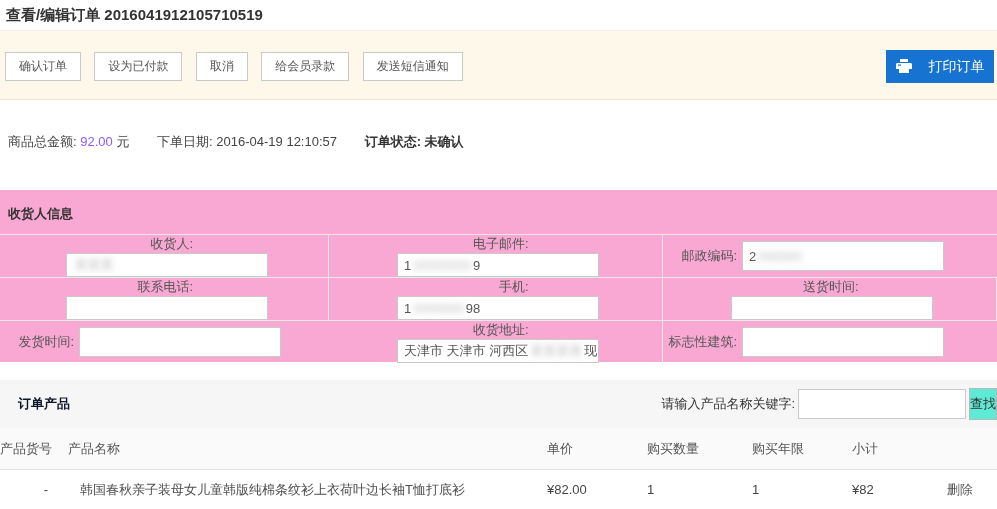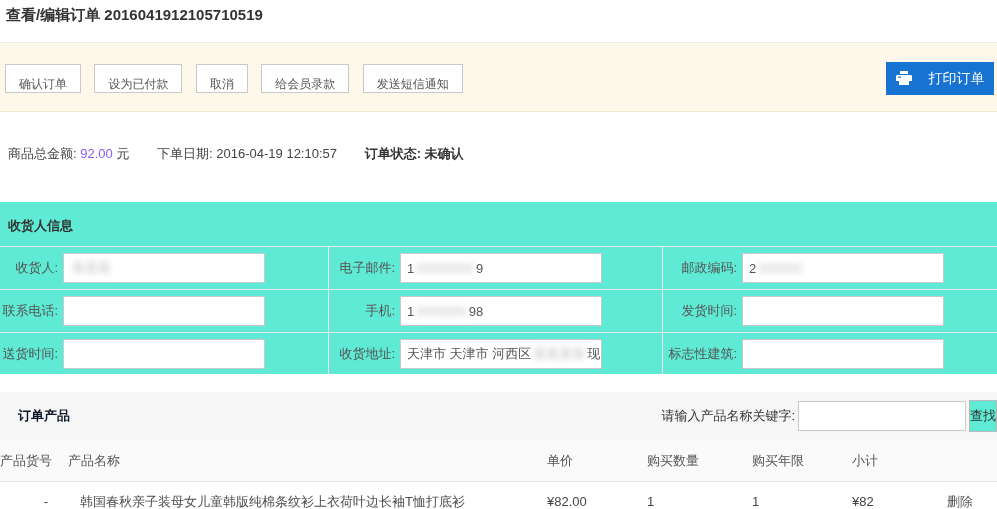--- a/index.html
+++ b/index.html
@@ -1,50 +1,50 @@
 <!DOCTYPE html>
 <html><head>
 <meta charset="utf-8">
 <style>
   * { margin:0; padding:0; box-sizing:border-box; }
   html,body { width:997px; height:509px; overflow:hidden; background:#fff;
     font-family:"Liberation Sans","DejaVu Sans",sans-serif; color:#333; }
 
   
-  .title-bar { height:43px; line-height:30px; padding-left:6px; font-size:15px;
+  .title-bar { height:31px; line-height:30px; padding-left:6px; font-size:15px;
     font-weight:bold; color:#333; border-bottom:1px solid #ececec; background:#fff; }
 
   
   .toolbar { height:69px; background:#fdf8e9; border-bottom:1px solid #f0e7cd;
     position:relative; padding:21px 0 0 5px; }
-  .btn { display:inline-block; height:29px; line-height:27px; padding:6px 13px;
+  .btn { display:inline-block; height:29px; line-height:27px; padding:0 13px;
     background:#fff; border:1px solid #c9c9c9; font-size:12px; color:#555;
     margin-right:9px; cursor:pointer; vertical-align:top;
     font-family:"Liberation Sans","DejaVu Sans",sans-serif; }
   .blue-group { position:absolute; right:0; top:19px; display:flex; }
   .btn-blue { display:inline-flex; align-items:center; justify-content:center; gap:17px;
     height:33px; background:#1673d2; color:#fff; font-size:14px; border:none;
     cursor:pointer; font-family:"Liberation Sans","DejaVu Sans",sans-serif; }
   .btn-print { width:108px; margin-right:3px; }
   .btn-next { width:104px; }
 
   
   .info-row { height:90px; padding:33px 0 0 8px; font-size:13px; color:#444;
     background:#fff; }
   .info-row .seg { margin-right:24px; }
   .amount { color:#8b5cf6; }
   .bold { font-weight:bold; color:#333; }
 
   
-  .recipient-section { height:172px; background:#5eead4; }
+  .recipient-section { height:172px; background:#f9a8d4; }
   .section-title { font-size:13px; font-weight:bold; color:#333; padding:15px 0 11px 8px; }
   .form-grid { display:grid; grid-template-columns:329px 334px 334px; }
   .fcell { display:flex; align-items:center; height:43px;
     border-top:1px solid #e9e9e9; }
-  .fcell.colsep { border-right:1px solid #e9e9e9; }
+  .fcell.colsep { border-right:1px solid #e9e9e9;flex-direction:column; }
   .flabel { font-size:13px; color:#555; text-align:right; flex:0 0 auto; }
   .w1 { width:58px; } .w2 { width:66px; } .w3 { width:74px; }
   .ibox { margin-left:5px; width:202px; height:30px; border:1px solid #c9c9c9;
     background:#fff; padding:0 6px; display:flex; align-items:center;
     font-size:13px; color:#555; overflow:hidden; white-space:nowrap; cursor:text; }
   .smudge { filter:blur(3px); color:#bdbdbd; margin:0 2px; }
 
   .white-gap { height:18px; background:#fff; }
 
   
@@ -138,29 +138,29 @@
         </div>
     </div>
     <div class="fcell colsep">
       <span class="flabel w2">手机:</span>
       <div class="ibox">
           <span>1</span>
           <span class="smudge">0000000</span>
           <span>98</span>
         </div>
     </div>
+    <div class="fcell colsep">
+      <span class="flabel w1">送货时间:</span>
+      <div class="ibox">
+          <span></span>
+        </div>
+    </div>
+
     <div class="fcell">
       <span class="flabel w3">发货时间:</span>
-      <div class="ibox">
-          <span></span>
-        </div>
-    </div>
-
-    <div class="fcell colsep">
-      <span class="flabel w1">送货时间:</span>
       <div class="ibox">
           <span></span>
         </div>
     </div>
     <div class="fcell colsep">
       <span class="flabel w2">收货地址:</span>
       <div class="ibox">
           <span>天津市 天津市 河西区</span>
           <span class="smudge">某某某某</span>
           <span>现7</span>

